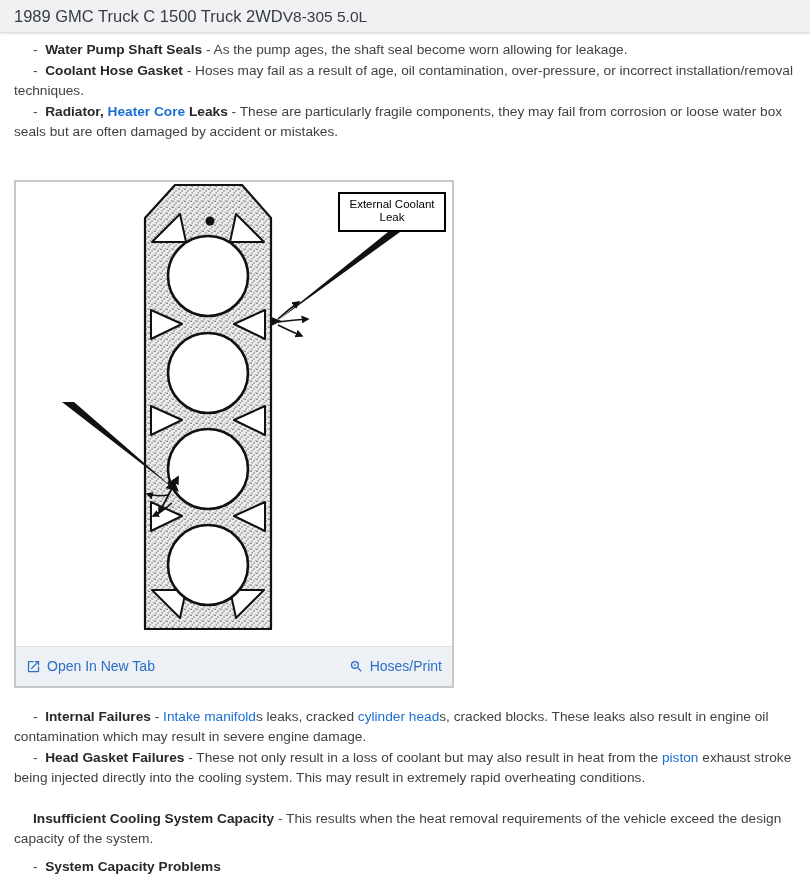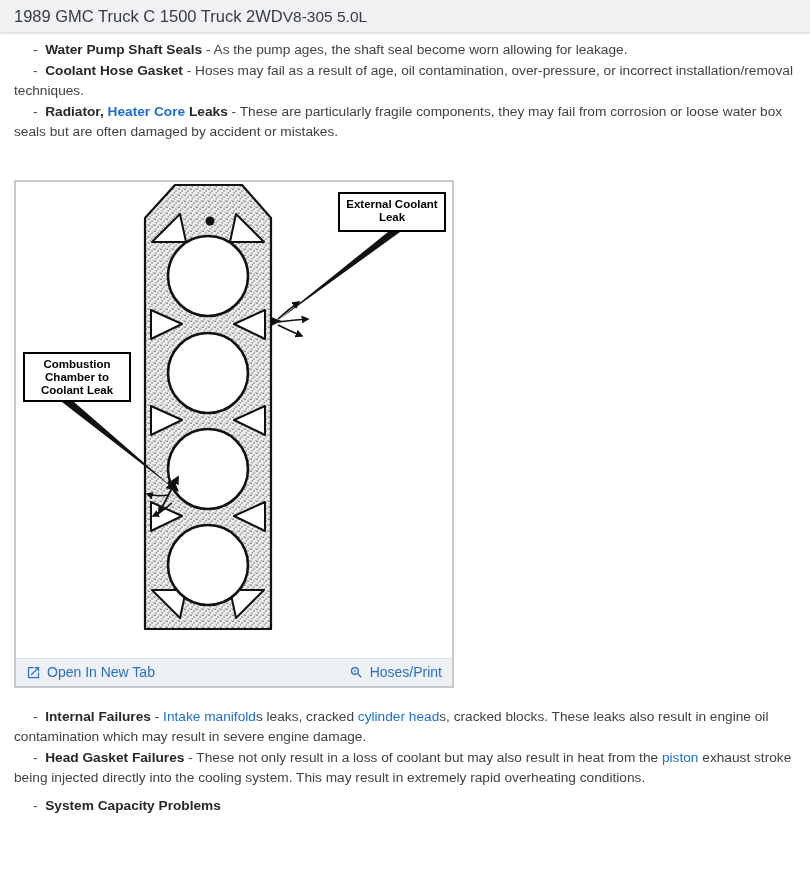--- a/index.html
+++ b/index.html
@@ -34,32 +34,32 @@
   .textblock .b{font-weight:700;color:var(--bold-text);}
   .textblock a.lk{color:var(--link);text-decoration:none;cursor:pointer;text-align:center;}
   
   figure.figure{
     margin:37px 0 19px 0;position:relative;width:440px;height:508px;
     border:2px solid #c8c8c8;background:#fff;
   }
   .fig-canvas{position:absolute;left:0;top:0;width:436px;height:448px;}
   .callout{
     position:absolute;background:#fff;border:2px solid #000;
-    font-size:11.5px;font-weight:700;line-height:13px;color:#000;
+    font-size:11.5px;font-weight:400;line-height:13px;color:#000;
     text-align:center;white-space:pre-line;padding:4px 2px;
   }
   .callout.external{left:322px;top:10px;width:108px;height:40px;}
   .callout.combustion{left:7px;top:170px;width:108px;height:50px;}
   .caution{
     position:absolute;left:17px;top:449px;width:406px;
     font-size:11px;font-weight:700;line-height:13.5px;color:#000;
     white-space:pre-wrap;
   }
   .fig-footer{
-    position:absolute;left:0;right:0;bottom:0;height:28px;
+    position:absolute;left:0;right:0;bottom:0;height:40px;
     background:#edf0f5;border-top:1px solid #dfe3ea;
     display:flex;align-items:center;justify-content:space-between;
     padding:0 10px;font-size:14px;
   }
   .fig-footer a{
     color:var(--footer-link);text-decoration:none;cursor:pointer;
     display:flex;align-items:center;gap:6px;
   }
   .fig-footer svg{display:block;}
 </style>
@@ -136,23 +136,20 @@
       </g>
       <g stroke="#111" fill="none">
         <path d="M162,295 L143,331" stroke-width="1.8" marker-start="url(#arr)" marker-end="url(#arr)"></path>
         <path d="M153,313 Q141,315 131,312" stroke-width="1.5" marker-end="url(#arr)"></path>
         <path d="M156,321 Q147,329 137,334" stroke-width="1.5" marker-end="url(#arr)"></path>
       </g>
     </svg>
 
     <div class="callout external">External Coolant
 Leak</div>
-    <div class="callout combustion">Combustion
-Chamber to
-Coolant Leak</div>
 
 
     <div class="fig-footer">
       <a href="#">
         <svg width="15" height="15" viewBox="0 0 24 24" fill="currentColor">
           <path d="M19 19H5V5h7V3H5a2 2 0 0 0-2 2v14a2 2 0 0 0 2 2h14c1.1 0 2-.9 2-2v-7h-2v7zM14 3v2h3.59l-9.83 9.83 1.41 1.41L19 6.41V10h2V3h-7z"></path>
         </svg>
         <span>Open In New Tab</span>
       </a>
       <a href="#">
@@ -161,16 +158,17 @@
           <path d="M12 10h-2v2H9v-2H7V9h2V7h1v2h2v1z"></path>
         </svg>
         <span>Hoses/Print</span>
       </a>
     </div>
   </figure>
 
   <div class="textblock">
       <p><span class="">-  </span><span class="b ">Internal Failures</span><span class=""> - </span><a class="lk" href="#">Intake manifold</a><span class="">s leaks, cracked </span><a class="lk" href="#">cylinder head</a><span class="">s, cracked blocks. These leaks also result in engine oil contamination which may result in severe engine damage.</span></p>
       <p><span class="">-  </span><span class="b ">Head Gasket Failures</span><span class=""> - These not only result in a loss of coolant but may also result in heat from the </span><a class="lk" href="#">piston</a><span class=""> exhaust stroke being injected directly into the cooling system. This may result in extremely rapid overheating conditions.</span></p>
+      <p class="gap"><span class="b ">Insufficient Cooling System Capacity</span><span class=""> - This results when the heat removal requirements of the vehicle exceed the design capacity of the system.</span></p>
       <p class="gap-sm"><span class="">-  </span><span class="b ">System Capacity Problems</span></p>
     </div>
 
 </main>
 
 </body></html>

